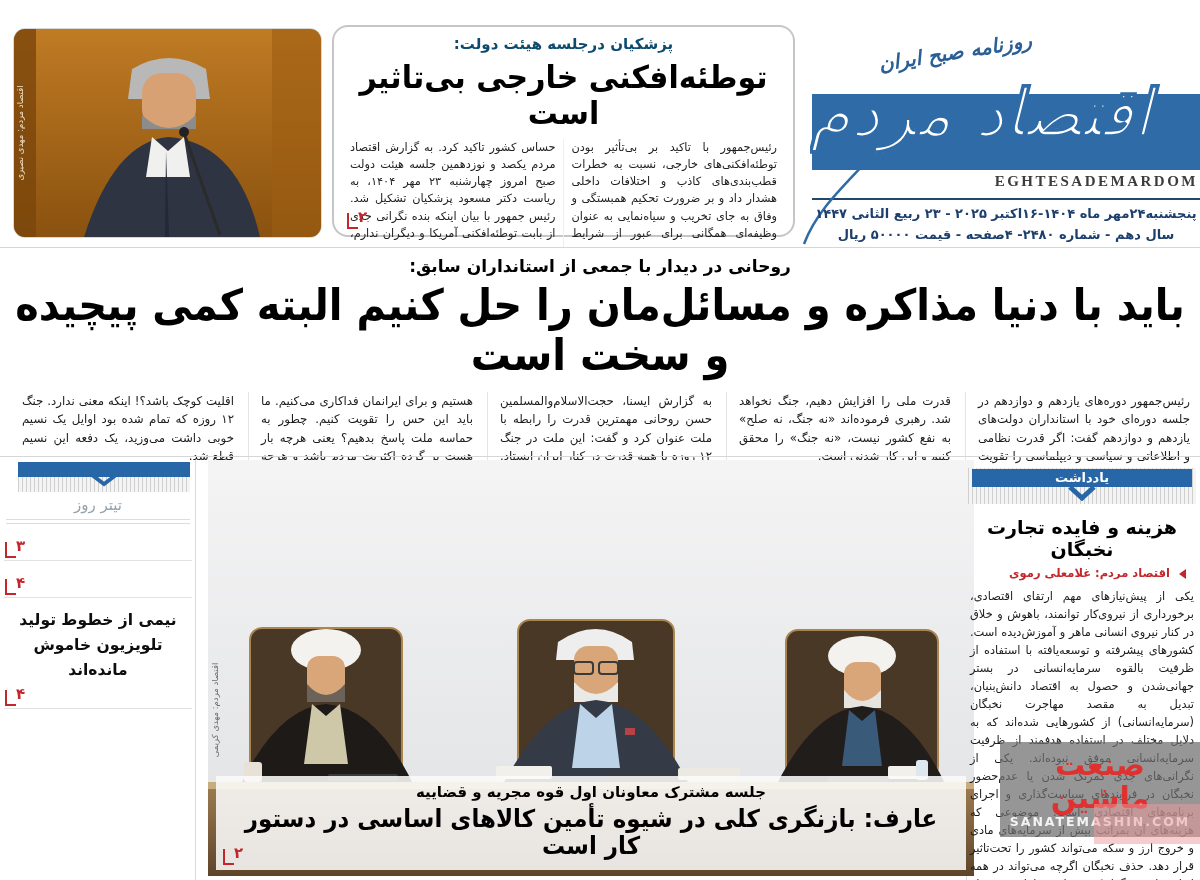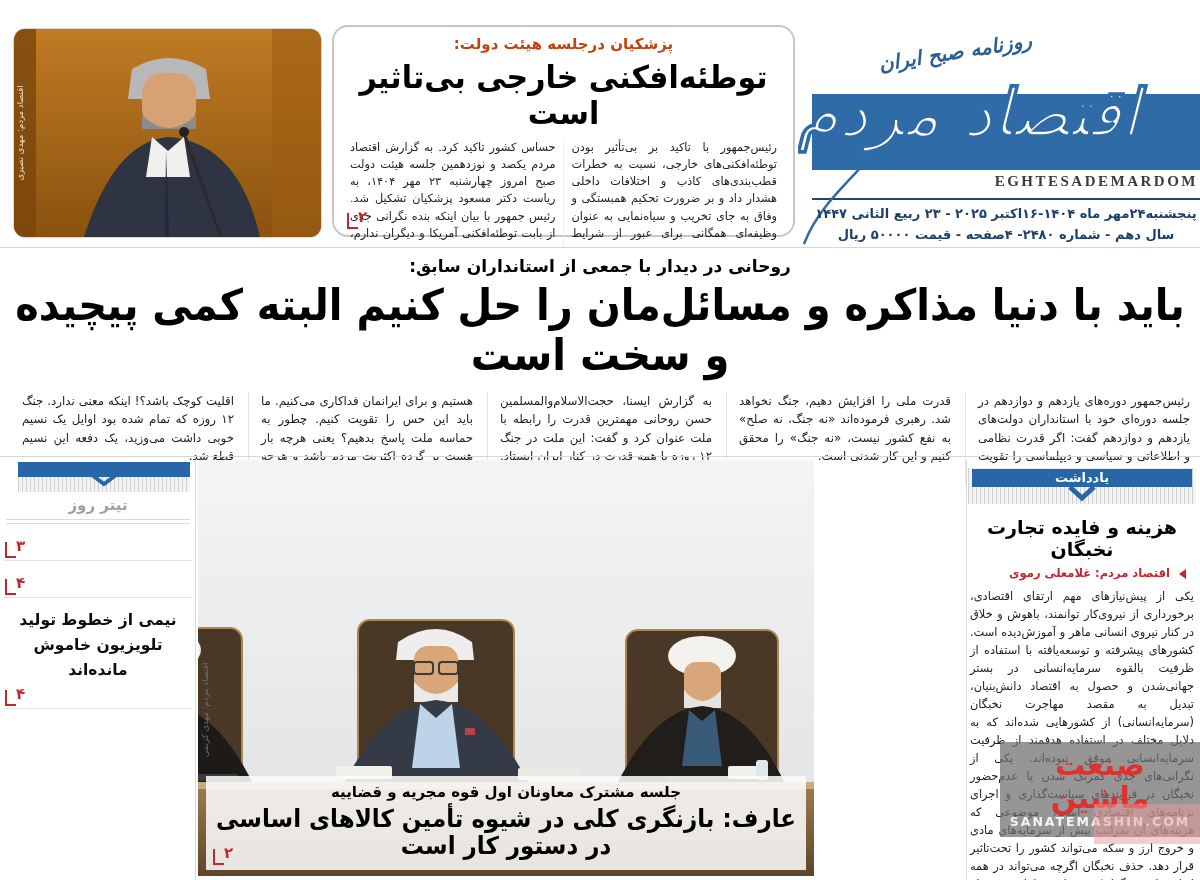--- a/index.html
+++ b/index.html
@@ -14,36 +14,36 @@
         font-size:15px;line-height:1;padding:0 2px 4px 4px;margin-left:4px;}
   .pref::before{content:"";position:absolute;left:-7px;bottom:0;width:9px;height:14px;
         border-left:2.5px solid #c3262b;border-bottom:2.5px solid #c3262b;}
   .stripes{background:repeating-linear-gradient(90deg,#cfcfcf 0 1px,#f4f4f4 1px 4px);}
 
   
   .masthead{position:absolute;top:10px;right:0;width:388px;height:232px;}
   .tagline{position:absolute;top:30px;right:168px;transform:rotate(-9deg);
         color:#2a5e94;font-weight:bold;font-style:italic;font-size:20px;white-space:nowrap;}
   .logo-band{position:absolute;top:84px;right:0;width:388px;height:76px;background:#2f6ba6;}
-  .logo-text{position:absolute;top:58px;right:16px;width:386px;height:130px;overflow:hidden;
+  .logo-text{position:absolute;top:58px;right:4px;width:386px;height:130px;overflow:hidden;
         color:#fff;font-size:66px;font-weight:bold;font-style:italic;white-space:nowrap;
         line-height:1.4;text-align:left;
         -webkit-text-stroke:1.5px #2f6ba6;}
   .logo-latin{position:absolute;top:163px;right:2px;width:384px;direction:ltr;text-align:right;
         font-family:"Liberation Serif","DejaVu Serif",serif;font-size:15px;letter-spacing:2.5px;
         color:#3c3c3c;font-weight:bold;}
   .mast-rule{position:absolute;top:188px;left:0;right:0;border-top:2px solid #23476b;}
   .dateline{position:absolute;top:194px;left:0;right:0;text-align:center;color:#1d3f6e;
         font-weight:bold;font-size:13px;line-height:1.6;}
   .swoosh{position:absolute;top:150px;right:330px;}
 
   
   .top-story{position:absolute;top:25px;right:405px;width:463px;height:212px;
         border:2px solid #c6c6c6;border-radius:16px;padding:8px 16px;box-sizing:border-box;}
-  .ts-kicker{text-align:center;font-weight:bold;font-size:15px;color:#c2410c;}
+  .ts-kicker{text-align:center;font-weight:bold;font-size:15px;color:#0c4a6e;}
   .ts-headline{text-align:center;font-weight:bold;font-size:30px;color:#000;margin:7px 0 9px;
         transform:scaleY(1.04);}
   .ts-body{column-count:2;column-gap:16px;column-rule:1px solid #eee;font-size:11.3px;
         line-height:1.52;text-align:justify;color:#222;height:108px;overflow:hidden;}
   .ts-marker{position:absolute;left:16px;bottom:6px;}
 
   
   .photo-small{position:absolute;top:28px;right:878px;width:307px;height:208px;
         border-radius:12px;overflow:hidden;border:1px solid #d8d8d8;}
   .photo-small svg{display:block;}
@@ -59,26 +59,26 @@
   .rh-col{flex:1;font-size:11.8px;line-height:1.55;text-align:justify;color:#1c1c1c;
         height:92px;overflow:hidden;border-left:1px solid #e4e4e4;padding-left:12px;}
   .rh-col:last-child{border-left:none;}
   .marker-row{text-align:left;margin-top:2px;}
 
   
   .sidebar{position:absolute;top:460px;left:4px;width:188px;bottom:0;overflow:hidden;}
   .side-bluebar{height:15px;background:#2767a8;margin:2px 2px 0 14px;}
   .side-stripes{height:15px;margin:0 2px 0 14px;position:relative;}
   .side-chevron{position:absolute;left:50%;top:-4px;transform:translateX(-50%);}
-  .side-label{text-align:center;color:#95a1ac;font-size:15px;font-weight:bold;padding:4px 0 5px;}
+  .side-label{text-align:center;color:#95a1ac;font-size:15px;font-weight:normal;padding:4px 0 5px;}
   .dbl{border-top:1px solid #dcdcdc;border-bottom:1px solid #dcdcdc;height:3px;margin:0 2px;}
   .side-item{padding:10px 4px 2px;border-bottom:1px solid #e2e2e2;}
   .side-item-text{font-weight:bold;font-size:15.5px;line-height:1.6;text-align:center;color:#0d0d0d;}
 
-  .main-photo{position:absolute;top:460px;left:198px;width:616px;bottom:4px;overflow:hidden;background:#e9eaec;}
+  .main-photo{position:absolute;top:460px;left:208px;width:766px;bottom:4px;overflow:hidden;background:#e9eaec;}
   .mp-credit{position:absolute;left:2px;top:60%;transform:translateY(-50%) rotate(180deg);
         writing-mode:vertical-rl;font-size:8.5px;color:#6d6d6d;letter-spacing:1px;z-index:3;}
   .caption{position:absolute;left:8px;right:8px;bottom:6px;background:rgba(250,250,250,0.88);
         text-align:center;padding:7px 10px 12px;z-index:2;}
   .cap-kicker{font-weight:bold;font-size:15px;color:#000;}
   .cap-headline{font-weight:bold;font-size:23px;color:#000;margin-top:5px;transform:scaleY(1.06);}
   .cap-marker{position:absolute;left:10px;bottom:5px;}
 
   .note-col{position:absolute;top:460px;right:4px;width:228px;bottom:0;overflow:hidden;}
   .note-head{position:relative;height:36px;margin-top:8px;}

